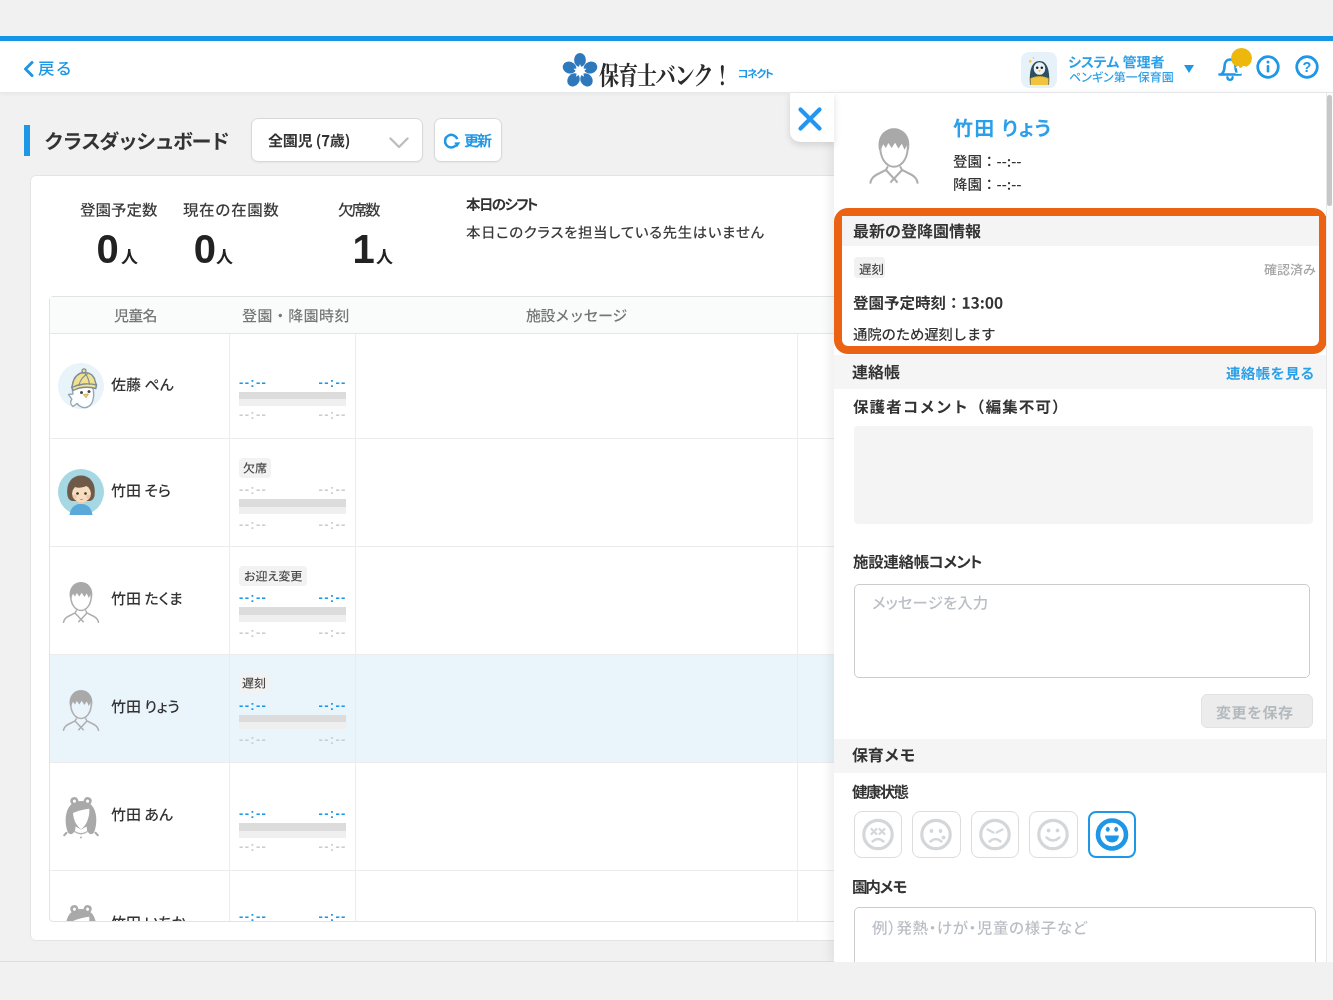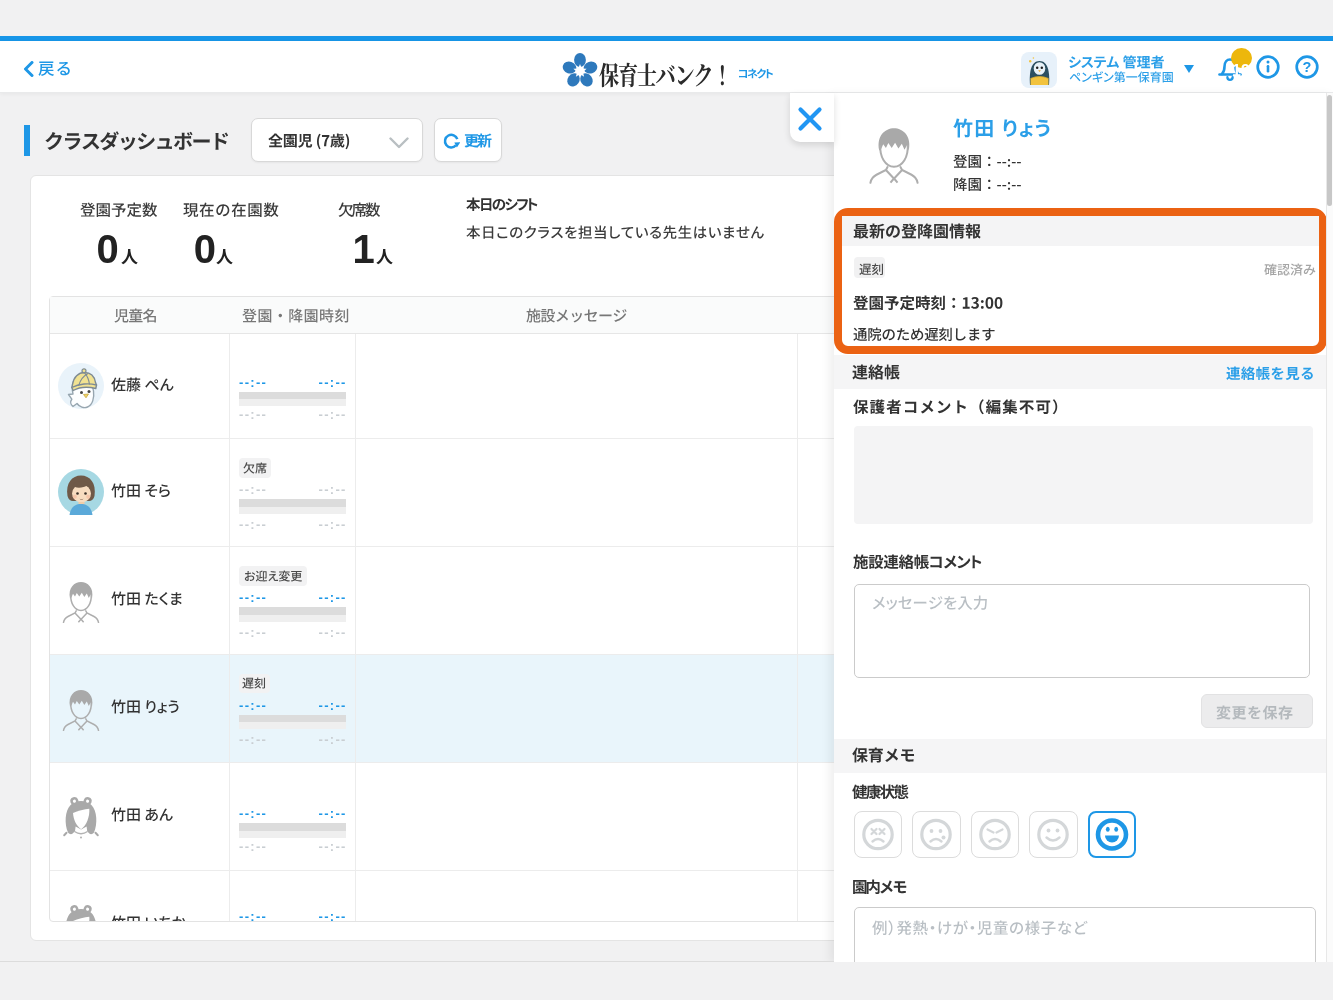--- a/index.html
+++ b/index.html
@@ -42,21 +42,21 @@
 <svg style="position:absolute;left:1068.6px;top:71.2px;overflow:visible" width="105" height="16">
     <path fill="#2b9fe8" transform="translate(0,10.56) scale(0.01200,-0.01200)" d="M722 605Q722 577 742 556Q763 536 791 536Q820 536 840 556Q860 577 860 605Q860 634 840 654Q820 674 791 674Q763 674 742 654Q722 634 722 605ZM667 605Q667 640 684 668Q700 697 728 714Q757 731 791 731Q826 731 854 714Q883 697 900 668Q917 640 917 605Q917 571 900 542Q883 514 854 498Q826 481 791 481Q757 481 728 498Q700 514 684 542Q667 571 667 605ZM55 273Q76 290 93 306Q110 322 131 343Q149 361 172 388Q195 415 222 447Q248 479 275 512Q302 545 326 574Q368 623 410 628Q453 634 507 582Q539 553 575 516Q611 479 646 442Q682 405 711 374Q745 338 788 292Q830 247 874 200Q919 152 957 110L870 18Q836 61 797 107Q758 153 720 197Q683 241 652 277Q630 302 604 331Q577 360 550 389Q524 418 501 442Q478 466 463 481Q436 507 418 506Q400 504 376 474Q359 454 338 426Q316 398 293 368Q270 337 248 308Q226 280 210 260Q194 239 178 216Q162 193 150 176Z M1195 745Q1222 727 1257 700Q1292 674 1328 644Q1365 614 1398 586Q1431 558 1451 536L1372 455Q1353 475 1322 504Q1291 532 1256 562Q1220 593 1185 620Q1150 648 1122 667ZM1092 76Q1176 89 1247 110Q1318 132 1378 160Q1437 187 1485 216Q1565 265 1632 329Q1700 393 1751 461Q1802 529 1832 593L1893 484Q1857 419 1804 354Q1752 289 1686 230Q1620 170 1542 122Q1492 91 1432 62Q1373 33 1304 10Q1236 -13 1159 -27Z M2646 817Q2659 800 2674 775Q2688 750 2702 725Q2716 700 2726 680L2661 652Q2646 682 2624 722Q2601 762 2581 790ZM2759 860Q2772 841 2788 816Q2803 791 2818 766Q2833 742 2841 724L2776 695Q2761 727 2738 766Q2716 805 2695 833ZM2253 693Q2249 713 2244 730Q2239 748 2233 764L2346 783Q2347 769 2350 748Q2353 727 2356 710Q2358 698 2364 661Q2371 624 2382 570Q2392 515 2404 452Q2417 388 2430 324Q2443 260 2454 202Q2465 145 2474 104Q2482 62 2486 45Q2491 23 2498 -2Q2504 -27 2511 -49L2396 -70Q2392 -44 2390 -20Q2387 5 2382 27Q2379 43 2372 84Q2364 124 2354 180Q2343 236 2330 300Q2317 364 2305 428Q2293 491 2282 546Q2271 601 2264 640Q2256 679 2253 693ZM1975 556Q1995 557 2017 558Q2039 560 2062 563Q2084 566 2125 572Q2166 577 2218 584Q2269 592 2324 601Q2380 610 2432 618Q2484 627 2526 634Q2567 641 2590 645Q2613 650 2635 655Q2657 660 2672 664L2691 559Q2678 558 2655 555Q2632 552 2611 549Q2585 545 2542 538Q2498 531 2446 522Q2393 514 2338 506Q2282 497 2232 488Q2181 480 2142 474Q2102 467 2082 464Q2060 460 2040 456Q2020 451 1996 445ZM1973 265Q1992 266 2020 269Q2047 272 2068 275Q2095 278 2140 285Q2186 292 2243 302Q2300 311 2361 320Q2422 330 2480 340Q2537 350 2585 358Q2633 366 2662 371Q2691 377 2714 382Q2738 388 2756 393L2777 288Q2760 287 2734 283Q2709 279 2680 274Q2647 269 2598 261Q2550 253 2492 244Q2434 234 2374 224Q2314 215 2258 206Q2203 196 2159 188Q2115 181 2089 176Q2059 171 2036 166Q2012 162 1996 157Z M3018 745Q3045 727 3080 700Q3115 674 3152 644Q3188 614 3221 586Q3254 558 3274 536L3195 455Q3176 475 3145 504Q3114 532 3078 562Q3043 593 3008 620Q2973 648 2945 667ZM2915 76Q2999 89 3070 110Q3141 132 3200 160Q3260 187 3308 216Q3388 265 3456 329Q3523 393 3574 461Q3625 529 3655 593L3716 484Q3680 419 3628 354Q3575 289 3509 230Q3443 170 3365 122Q3315 91 3256 62Q3196 33 3128 10Q3059 -13 2982 -27Z M3953 407H4501V491H3859V570H4594V329H3953ZM3902 407H3997Q3988 363 3976 314Q3965 266 3954 221Q3943 176 3932 141L3838 154Q3849 188 3861 231Q3873 274 3884 320Q3894 366 3902 407ZM3927 251H4581V171H3903ZM4557 251H4652Q4652 251 4652 238Q4651 225 4650 215Q4641 113 4630 61Q4619 9 4599 -11Q4585 -26 4568 -32Q4552 -38 4530 -40Q4510 -42 4476 -42Q4441 -42 4403 -40Q4402 -20 4395 4Q4388 29 4377 46Q4411 43 4442 42Q4472 41 4486 41Q4498 41 4506 42Q4514 44 4521 50Q4533 62 4542 104Q4550 147 4557 239ZM4181 550H4274V-84H4181ZM4160 225 4233 191Q4199 149 4153 110Q4107 71 4054 37Q4001 3 3945 -24Q3889 -52 3834 -70Q3827 -59 3816 -45Q3806 -31 3795 -18Q3784 -4 3773 4Q3828 19 3883 42Q3938 66 3990 94Q4042 123 4086 156Q4129 189 4160 225ZM3895 761H4215V687H3895ZM4286 761H4683V687H4286ZM3909 850 3997 827Q3978 778 3952 730Q3925 682 3894 640Q3864 598 3833 566Q3825 574 3810 584Q3796 593 3781 602Q3766 612 3755 618Q3803 661 3844 723Q3885 785 3909 850ZM4309 850 4399 828Q4371 753 4324 686Q4277 618 4227 572Q4219 580 4205 590Q4191 601 4176 610Q4161 620 4149 626Q4201 667 4243 726Q4285 785 4309 850ZM3943 704 4020 734Q4039 705 4057 668Q4075 631 4082 605L4001 571Q3994 597 3978 634Q3961 672 3943 704ZM4369 704 4447 733Q4471 704 4496 668Q4521 631 4533 604L4451 571Q4441 599 4418 636Q4394 674 4369 704Z M4771 442H5691V338H4771Z M6320 496H6415V-84H6320ZM6041 359H6687V273H6041ZM6437 322Q6466 265 6511 210Q6556 154 6609 108Q6662 61 6715 31Q6704 22 6691 9Q6678 -4 6667 -18Q6656 -33 6648 -44Q6594 -8 6541 46Q6488 101 6443 165Q6398 229 6365 296ZM6303 330 6378 303Q6344 234 6296 168Q6248 102 6191 48Q6134 -6 6074 -42Q6067 -30 6056 -16Q6044 -3 6032 10Q6020 24 6009 33Q6067 62 6124 110Q6180 157 6226 214Q6273 271 6303 330ZM6201 715V553H6540V715ZM6112 798H6634V468H6112ZM5996 842 6084 813Q6051 729 6006 646Q5961 562 5909 489Q5857 416 5802 359Q5797 371 5788 389Q5779 407 5768 425Q5758 443 5750 455Q5799 502 5844 564Q5890 625 5929 696Q5968 768 5996 842ZM5895 576 5985 665 5986 664V-81H5895Z M6927 420H7471V342H7021V-85H6927ZM7440 420H7536V10Q7536 -26 7526 -44Q7515 -62 7489 -72Q7462 -81 7420 -82Q7377 -84 7317 -84Q7314 -67 7305 -46Q7296 -24 7287 -7Q7314 -8 7342 -9Q7369 -10 7390 -10Q7411 -9 7418 -9Q7431 -8 7436 -4Q7440 0 7440 10ZM6984 279H7478V211H6984ZM6787 752H7671V669H6787ZM7052 701 7157 673Q7123 627 7084 580Q7046 534 7014 501L6939 529Q6958 553 6979 583Q7000 613 7020 644Q7039 676 7052 701ZM7341 635 7417 682Q7460 654 7508 618Q7555 583 7598 547Q7640 511 7667 481L7585 426Q7561 456 7520 493Q7479 530 7432 568Q7386 605 7341 635ZM6824 559Q6892 559 6978 560Q7063 561 7160 563Q7257 565 7358 566Q7460 568 7560 571L7555 493Q7424 489 7292 484Q7159 480 7040 477Q6920 474 6827 472ZM6984 147H7475V79H6984ZM7179 845H7276V710H7179Z M7938 544H8515V488H7938ZM7992 651H8468V596H7992ZM8182 701H8268V511H8182ZM8170 274H8254V67H8170ZM8262 292Q8289 257 8333 226Q8377 194 8430 170Q8483 145 8537 132Q8525 121 8510 102Q8496 84 8488 71Q8432 89 8378 119Q8323 149 8277 188Q8231 226 8200 269ZM8223 326 8296 300Q8258 256 8204 218Q8150 179 8090 148Q8030 117 7971 94Q7965 103 7956 114Q7946 126 7936 138Q7926 149 7918 156Q7976 174 8034 200Q8092 225 8142 257Q8191 289 8223 326ZM8454 301 8512 265Q8480 238 8442 214Q8403 189 8370 172L8322 205Q8343 218 8368 235Q8392 252 8415 270Q8438 287 8454 301ZM8076 397V329H8379V397ZM7997 448H8463V277H7997ZM7806 803H8652V-85H8559V717H7896V-85H7806ZM7863 41H8609V-45H7863Z"></path>
   </svg>
 <div style="position:absolute;left:1184px;top:64.5px;width:0px;height:0px;border-left:5.5px solid transparent;border-right:5.5px solid transparent;border-top:8px solid #1e97e6"></div>
 <svg style="position:absolute;left:1217px;top:54px" width="26" height="28" viewBox="0 0 26 28">
 <path d="M5 20 C7 18 7.5 15.5 7.5 12.5 C7.5 8 10 5.5 13 5.5 C16 5.5 18.5 8 18.5 12.5 C18.5 15.5 19 18 21 20" fill="none" stroke="#1e97e6" stroke-width="2.6" stroke-linecap="round"></path>
 <path d="M2.5 20.5 H23.5" stroke="#1e97e6" stroke-width="2.6" stroke-linecap="round" fill="none"></path>
 <path d="M10.4 23.2 a2.6 2.6 0 0 0 5.2 0" fill="none" stroke="#1e97e6" stroke-width="2.3" stroke-linecap="round"></path>
 </svg>
 <div style="position:absolute;left:1230.5px;top:47.5px;width:21px;height:20.5px;border-radius:50%;background:#edb70c"></div>
-<div style="position:absolute;left:1230.5px;top:60px;width:21px;height:20.5px;line-height:21px;text-align:center;font-size:16px;font-weight:bold;color:#fff">19</div>
+<div style="position:absolute;left:1230.5px;top:60px;width:21px;height:20.5px;line-height:21px;text-align:center;font-size:11px;font-weight:bold;color:#fff">19</div>
 <svg style="position:absolute;left:1256px;top:55px" width="24" height="24" viewBox="0 0 24 24">
 <circle cx="12" cy="12" r="10.3" fill="none" stroke="#1e97e6" stroke-width="2.7"></circle>
 <rect x="10.7" y="10" width="2.6" height="7.5" rx="1.2" fill="#1e97e6"></rect>
     <circle cx="12" cy="6.9" r="1.5" fill="#1e97e6"></circle>
 </svg>
 <svg style="position:absolute;left:1294.5px;top:55px" width="24" height="24" viewBox="0 0 24 24">
 <circle cx="12" cy="12" r="10.3" fill="none" stroke="#1e97e6" stroke-width="2.7"></circle>
 <text x="12" y="17" text-anchor="middle" font-family="Liberation Sans" font-size="14.5" font-weight="bold" fill="#1e97e6">?</text>
 </svg>
 <div style="position:absolute;left:24px;top:124.5px;width:6px;height:31.5px;background:#1e97e6"></div>

